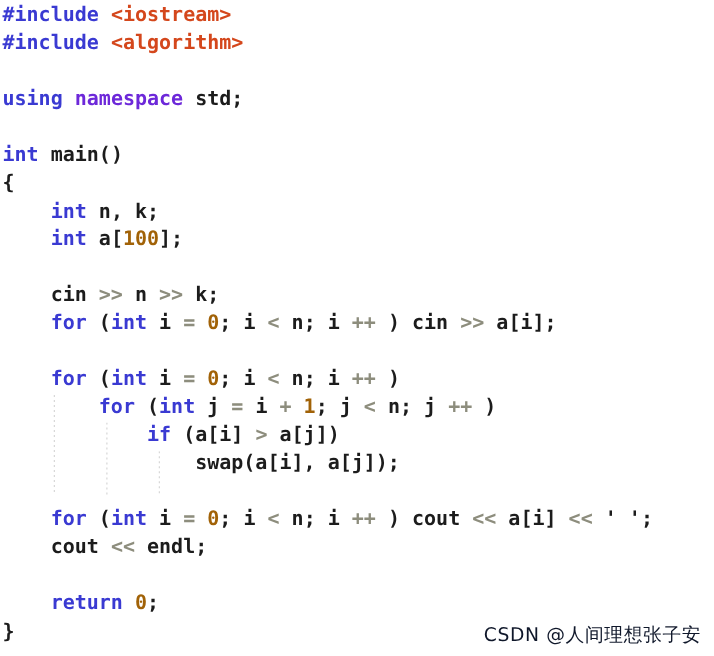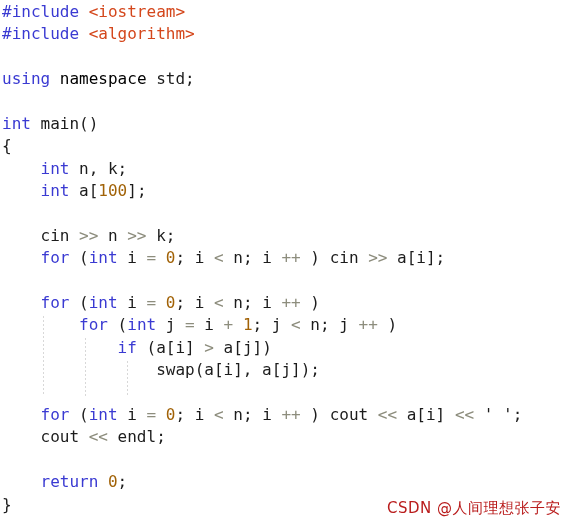--- a/index.html
+++ b/index.html
@@ -24,25 +24,26 @@
     box-sizing: border-box;
     font-size: 16px;
     line-height: 22.4px;
     white-space: pre;
     letter-spacing: 0px;
     z-index: 2;
   }
   .line {
     height: 22.4px;
     white-space: pre;
+    font-weight: bold;
   }
   
   .kw   { color: #3a3ad2; }      
   .hdr  { color: #d4471c; }      
-  .ns   { color: #000000; }      
+  .ns   { color: #6d28d9; }      
   .id   { color: #1c1c1c; }      
   .num  { color: #a16207; }      
   .op   { color: #8d8d7d; }      
   .pun  { color: #1c1c1c; }      
   .str  { color: #1c1c1c; }      
 
   
   .guide {
     position: absolute;
     width: 1px;
@@ -53,21 +54,21 @@
         rgba(255,255,255,0) 2px, rgba(255,255,255,0) 4px);
     background-size: 1px 4px;
     background-repeat: repeat-y;
   }
 
   
   #watermark {
     position: absolute;
     right: 10px;
     bottom: 7px;
-    color: #b91c1c;
+    color: #0f172a;
     font-family: "DejaVu Sans", "Liberation Sans", sans-serif;
     font-size: 15px;
     letter-spacing: 0.5px;
     z-index: 3;
     white-space: nowrap;
     user-select: none;
   }
 </style>
 </head>
 <body>

